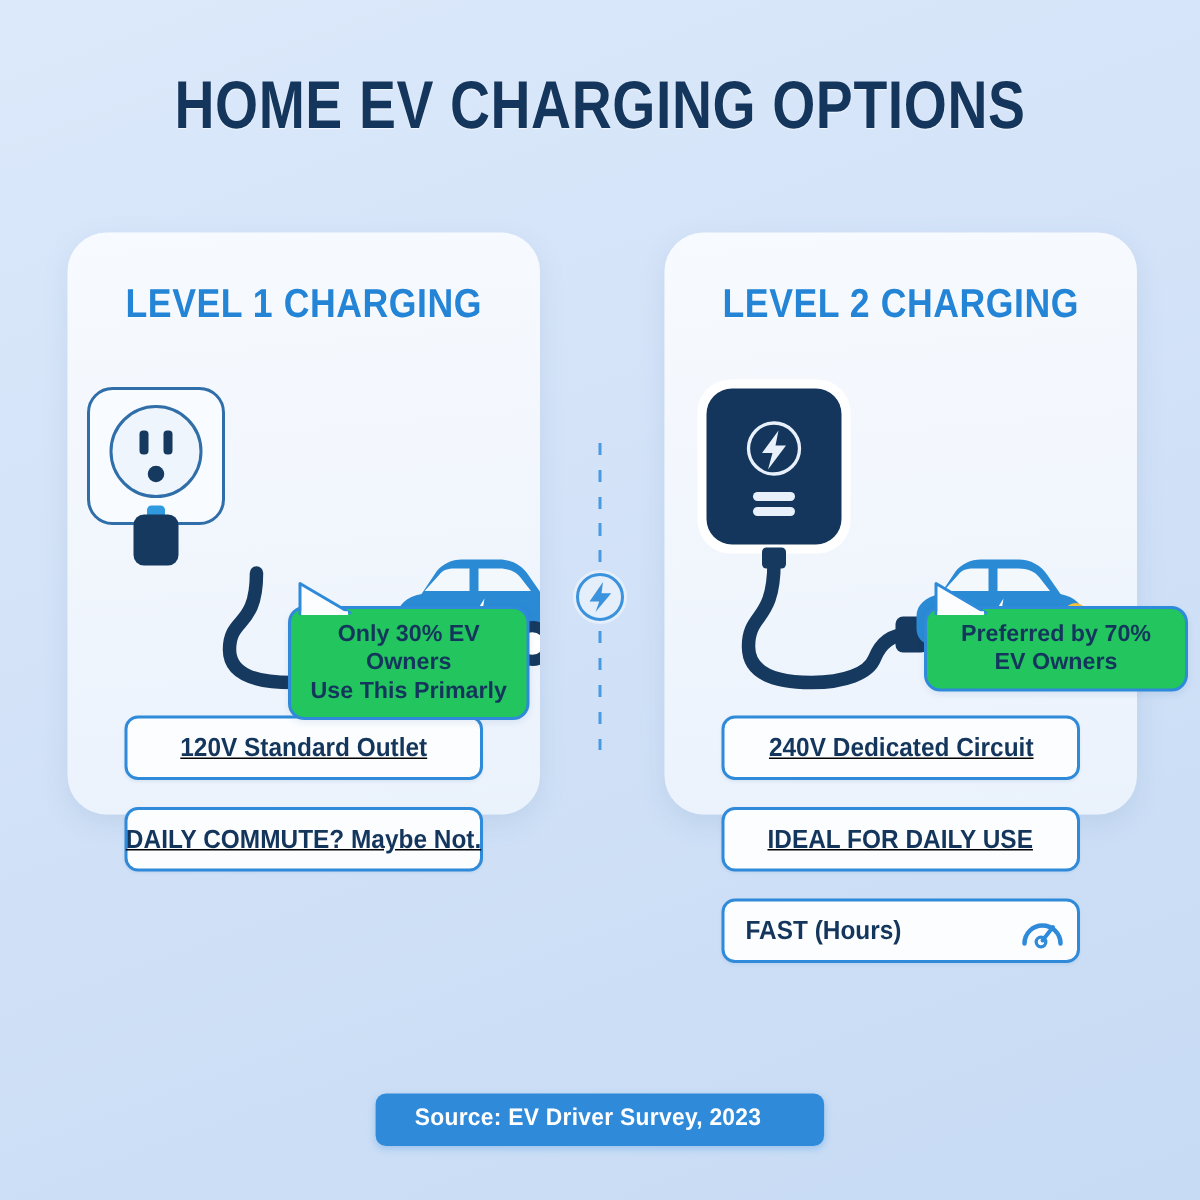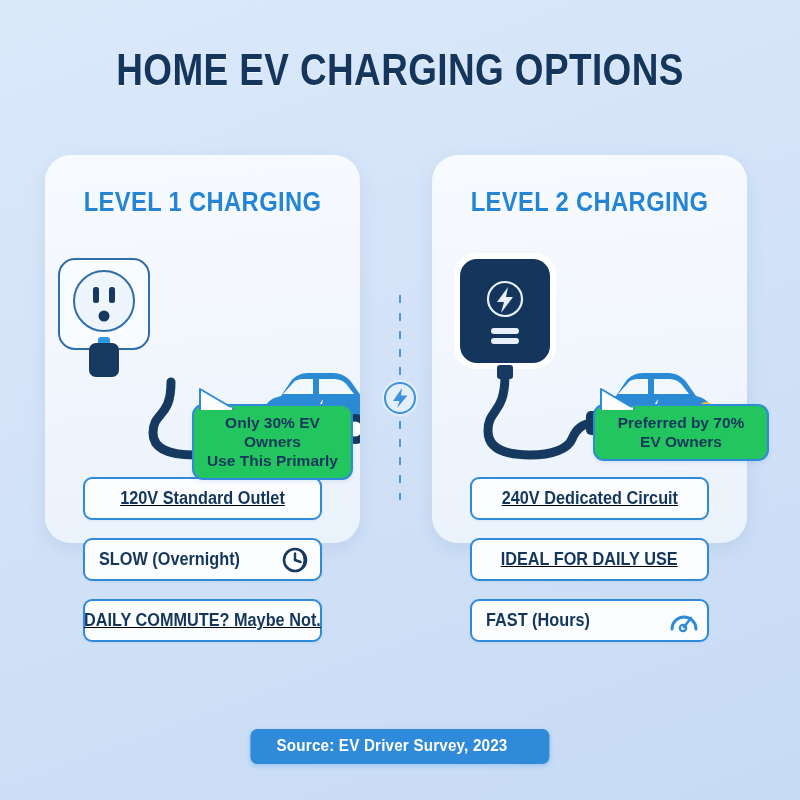--- a/index.html
+++ b/index.html
@@ -38,21 +38,21 @@
   .card {
     position: absolute;
     top: 155px;
     width: 315px;
     height: 388px;
     background: linear-gradient(175deg, #f7fafe 0%, #f1f6fd 55%, #eaf2fc 100%);
     border-radius: 26px;
     box-shadow: 0 6px 18px rgba(80,120,170,0.13);
   }
   .card-left  { left: 45px; }
-  .card-right { left: 432px; }
+  .card-right { left: 443px; }
 
   .card-title {
     position: absolute;
     top: 32px;
     left: 0;
     width: 100%;
     text-align: center;
     font-size: 27px;
     font-weight: bold;
     color: #2484d6;
@@ -134,21 +134,21 @@
   .bubble-tail {
     position: absolute;
     top: -27px;
     left: 4px;
     width: 40px;
     height: 29px;
     overflow: visible;
   }
 
   .bubble-l { left: 192px; top: 404px; width: 161px; }
-  .bubble-r { left: 593px; top: 404px; width: 176px; }
+  .bubble-r { left: 616px; top: 404px; width: 176px; }
 
   
   .divider {
     position: absolute;
     left: 399px;
     top: 295px;
     width: 2px;
     height: 205px;
     background-image: linear-gradient(#4a9ae0 0 0);
     background-size: 2px 11px;
@@ -241,31 +241,20 @@
       </g>
     </svg>
   </div>
 
   <div class="pills">
 
     <div class="pill centered">
       <span class="pill-label">120V Standard Outlet</span>
     </div>
 
-    <div class="pill">
-      <span class="pill-label">SLOW (Overnight)</span>
-      <span class="pill-icon">
-        <svg width="26" height="26" viewBox="0 0 26 26" xmlns="http://www.w3.org/2000/svg">
-          <circle cx="13" cy="13" r="11" fill="none" stroke="#15395f" stroke-width="2.6"></circle>
-          <path d="M13 2 A11 11 0 0 1 13 24 A8.5 11 0 0 0 13 2 Z" fill="#15395f"></path>
-          <path d="M13 13 L13 6.5" stroke="#15395f" stroke-width="2.4" stroke-linecap="round"></path>
-          <path d="M13 13 L18.5 15" stroke="#15395f" stroke-width="2.4" stroke-linecap="round"></path>
-        </svg>
-      </span>
-    </div>
 
     <div class="pill centered">
       <span class="pill-label">DAILY COMMUTE? Maybe Not.</span>
     </div>
 
   </div>
 </div>
 
 <div class="bubble bubble-l">
   <span class="bubble-tail">

